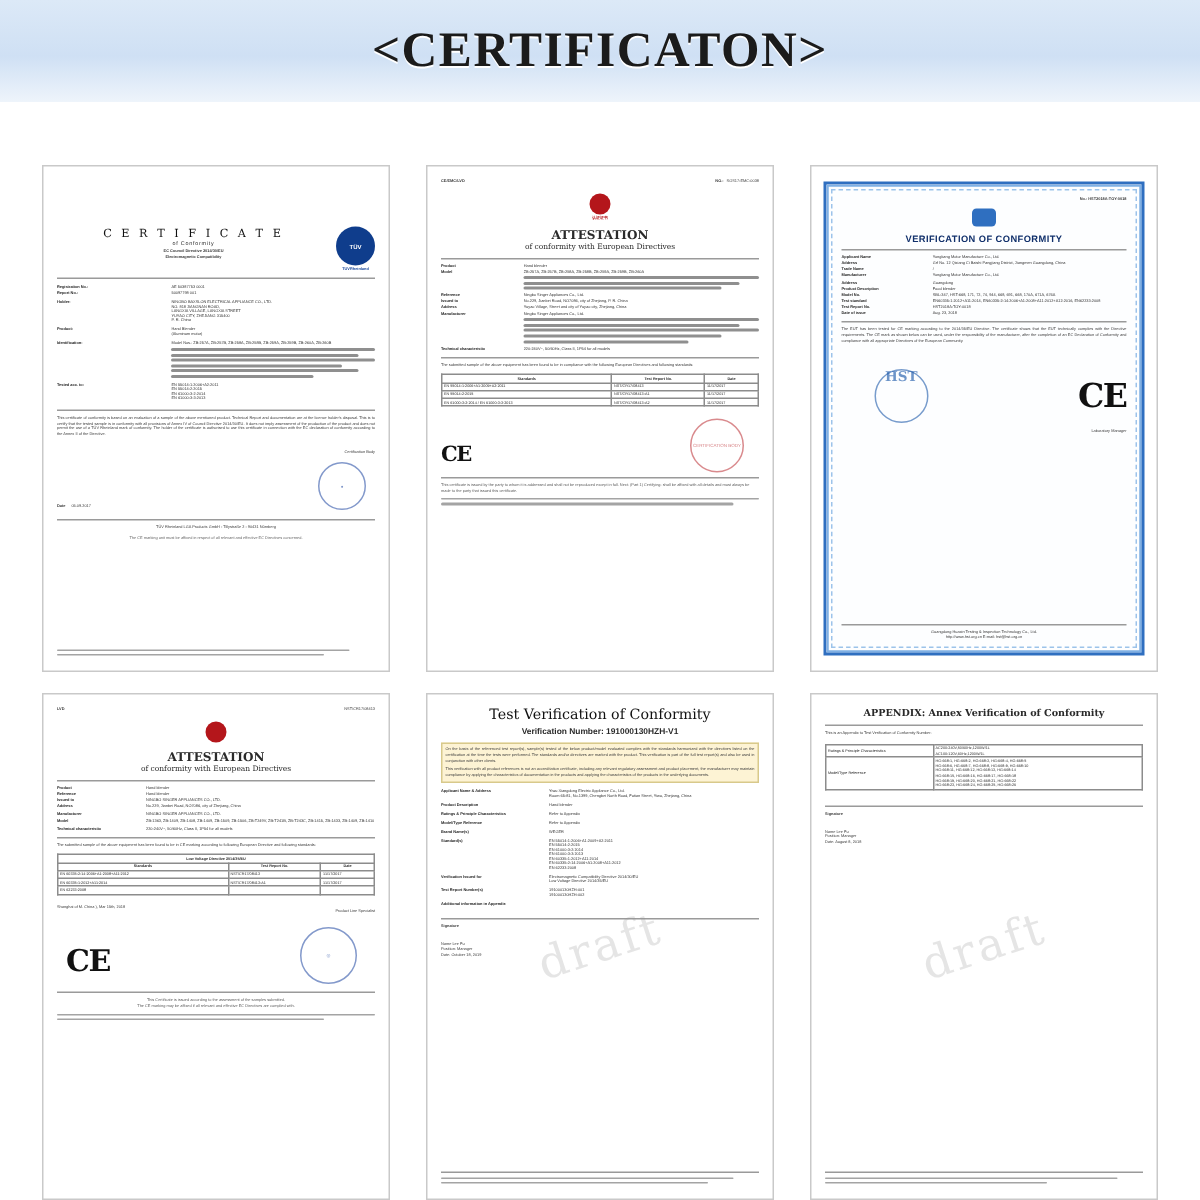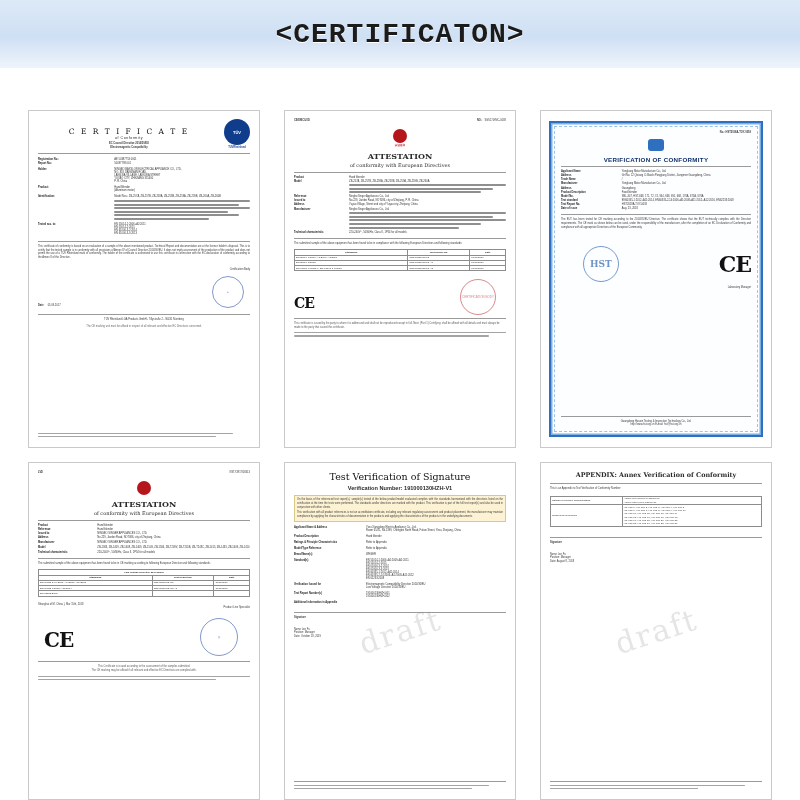--- a/index.html
+++ b/index.html
@@ -11,23 +11,23 @@
   }
   .page{position:relative;width:800px;height:800px;}
 
   
   .banner{
     position:absolute;left:0;top:0;width:800px;height:68px;
     background:linear-gradient(to bottom,#dce9f7 0%,#cfe0f4 55%,#eef4fb 100%);
     display:flex;align-items:center;justify-content:center;
   }
   .banner-title{
-    font-family:Liberation Mono, monospace;
+    font-family:Liberation Serif, serif;
     font-weight:bold;
-    font-size:28px;
+    font-size:33px;
     letter-spacing:1px;
     color:#1b1b1b;
     text-shadow:0 1px 0 #ffffff;
     white-space:nowrap;
   }
 
   
   .grid{
     position:absolute;left:28px;top:110px;
     width:744px;
@@ -106,21 +106,21 @@
     background:#fdfeff;
   }
   .bluebox:before{
     content:"";position:absolute;left:3px;top:3px;right:3px;bottom:3px;
     border:.8px dashed #9cc3ea;
   }
   .hst{
     width:34px;height:34px;border-radius:50%;
     border:1.6px solid rgba(30,90,170,.6);
     color:rgba(30,90,170,.65);
-    display:flex;align-items:center;justify-content:center;
+    display:flex;align-items:flex-start;justify-content:center;
     font-weight:bold;font-size:9px;font-family:"DejaVu Serif",serif;
   }
 
   
   .h-title{font-family:"DejaVu Serif",serif;font-size:9.5px;color:#111;}
 
   .ybox{background:#fdf3d4;border:.6px solid #d8c98b;padding:2px;}
   .tbl{width:100%;border-collapse:collapse;}
   .tbl td,.tbl th{border:.5px solid #8c8c8c;padding:.5px 1px;font-size:2.5px;line-height:1.3;}
 
@@ -136,21 +136,21 @@
 <div class="page">
 
   <div class="banner">
     <div class="banner-title">&lt;CERTIFICATON&gt;</div>
   </div>
 
   <div class="grid">
 
     <div class="cert">
       <div class="inner">
-        <div class="row" style="align-items:flex-end;">
+        <div class="row" style="align-items:flex-start;margin-top:32px;">
           <div class="fill" style="padding-right:4px;">
             <div class="c1-title center">C E R T I F I C A T E</div>
             <div class="c1-sub center">of Conformity</div>
             <div class="tiny center b" style="margin-top:2px;">EC Council Directive 2014/30/EU</div>
             <div class="tiny center b">Electromagnetic Compatibility</div>
           </div>
           <div style="text-align:center;">
             <div class="tuv-logo">TÜV</div>
             <div class="tiny b blue" style="margin-top:1px;">TUVRheinland</div>
           </div>
@@ -509,21 +509,21 @@
 The CE marking may be affixed if all relevant and effective EC Directives are complied with.</div>
         <div style="margin-top:3px;">
             <div class="ln sm l1"></div>
             <div class="ln sm l3"></div>
           </div>
       </div>
     </div>
 
     <div class="cert">
       <div class="inner">
-        <div class="h-title center">Test Verification of Signature</div>
+        <div class="h-title center">Test Verification of Conformity</div>
         <div class="center" style="font-size:5.6px;font-weight:bold;margin-top:3px;">Verification Number: 191000130HZH-V1</div>
 
         <div class="ybox" style="margin-top:4px;">
           <div class="tiny" style="text-align:justify;">On the basis of the referenced test report(s), sample(s) tested of the below product/model evaluated complies with the standards harmonized with the directives listed on the certification at the time the tests were performed. The standards and/or directives are marked with the product. This verification is part of the full test report(s) and also be used in conjunction with other clients.</div>
           <div class="tiny" style="text-align:justify;margin-top:2px;">This verification with all product references is not an accreditation certificate, including any relevant regulatory assessment and product placement, the manufacturer may maintain compliance by applying the characteristics of documentation in the products and applying the characteristics of the products in the underlying documents.</div>
         </div>
 
         <div style="margin-top:4px;">
           <div class="kv" style="margin-top:3px;">
               <div class="k" style="width:34%">Applicant Name &amp; Address</div>

